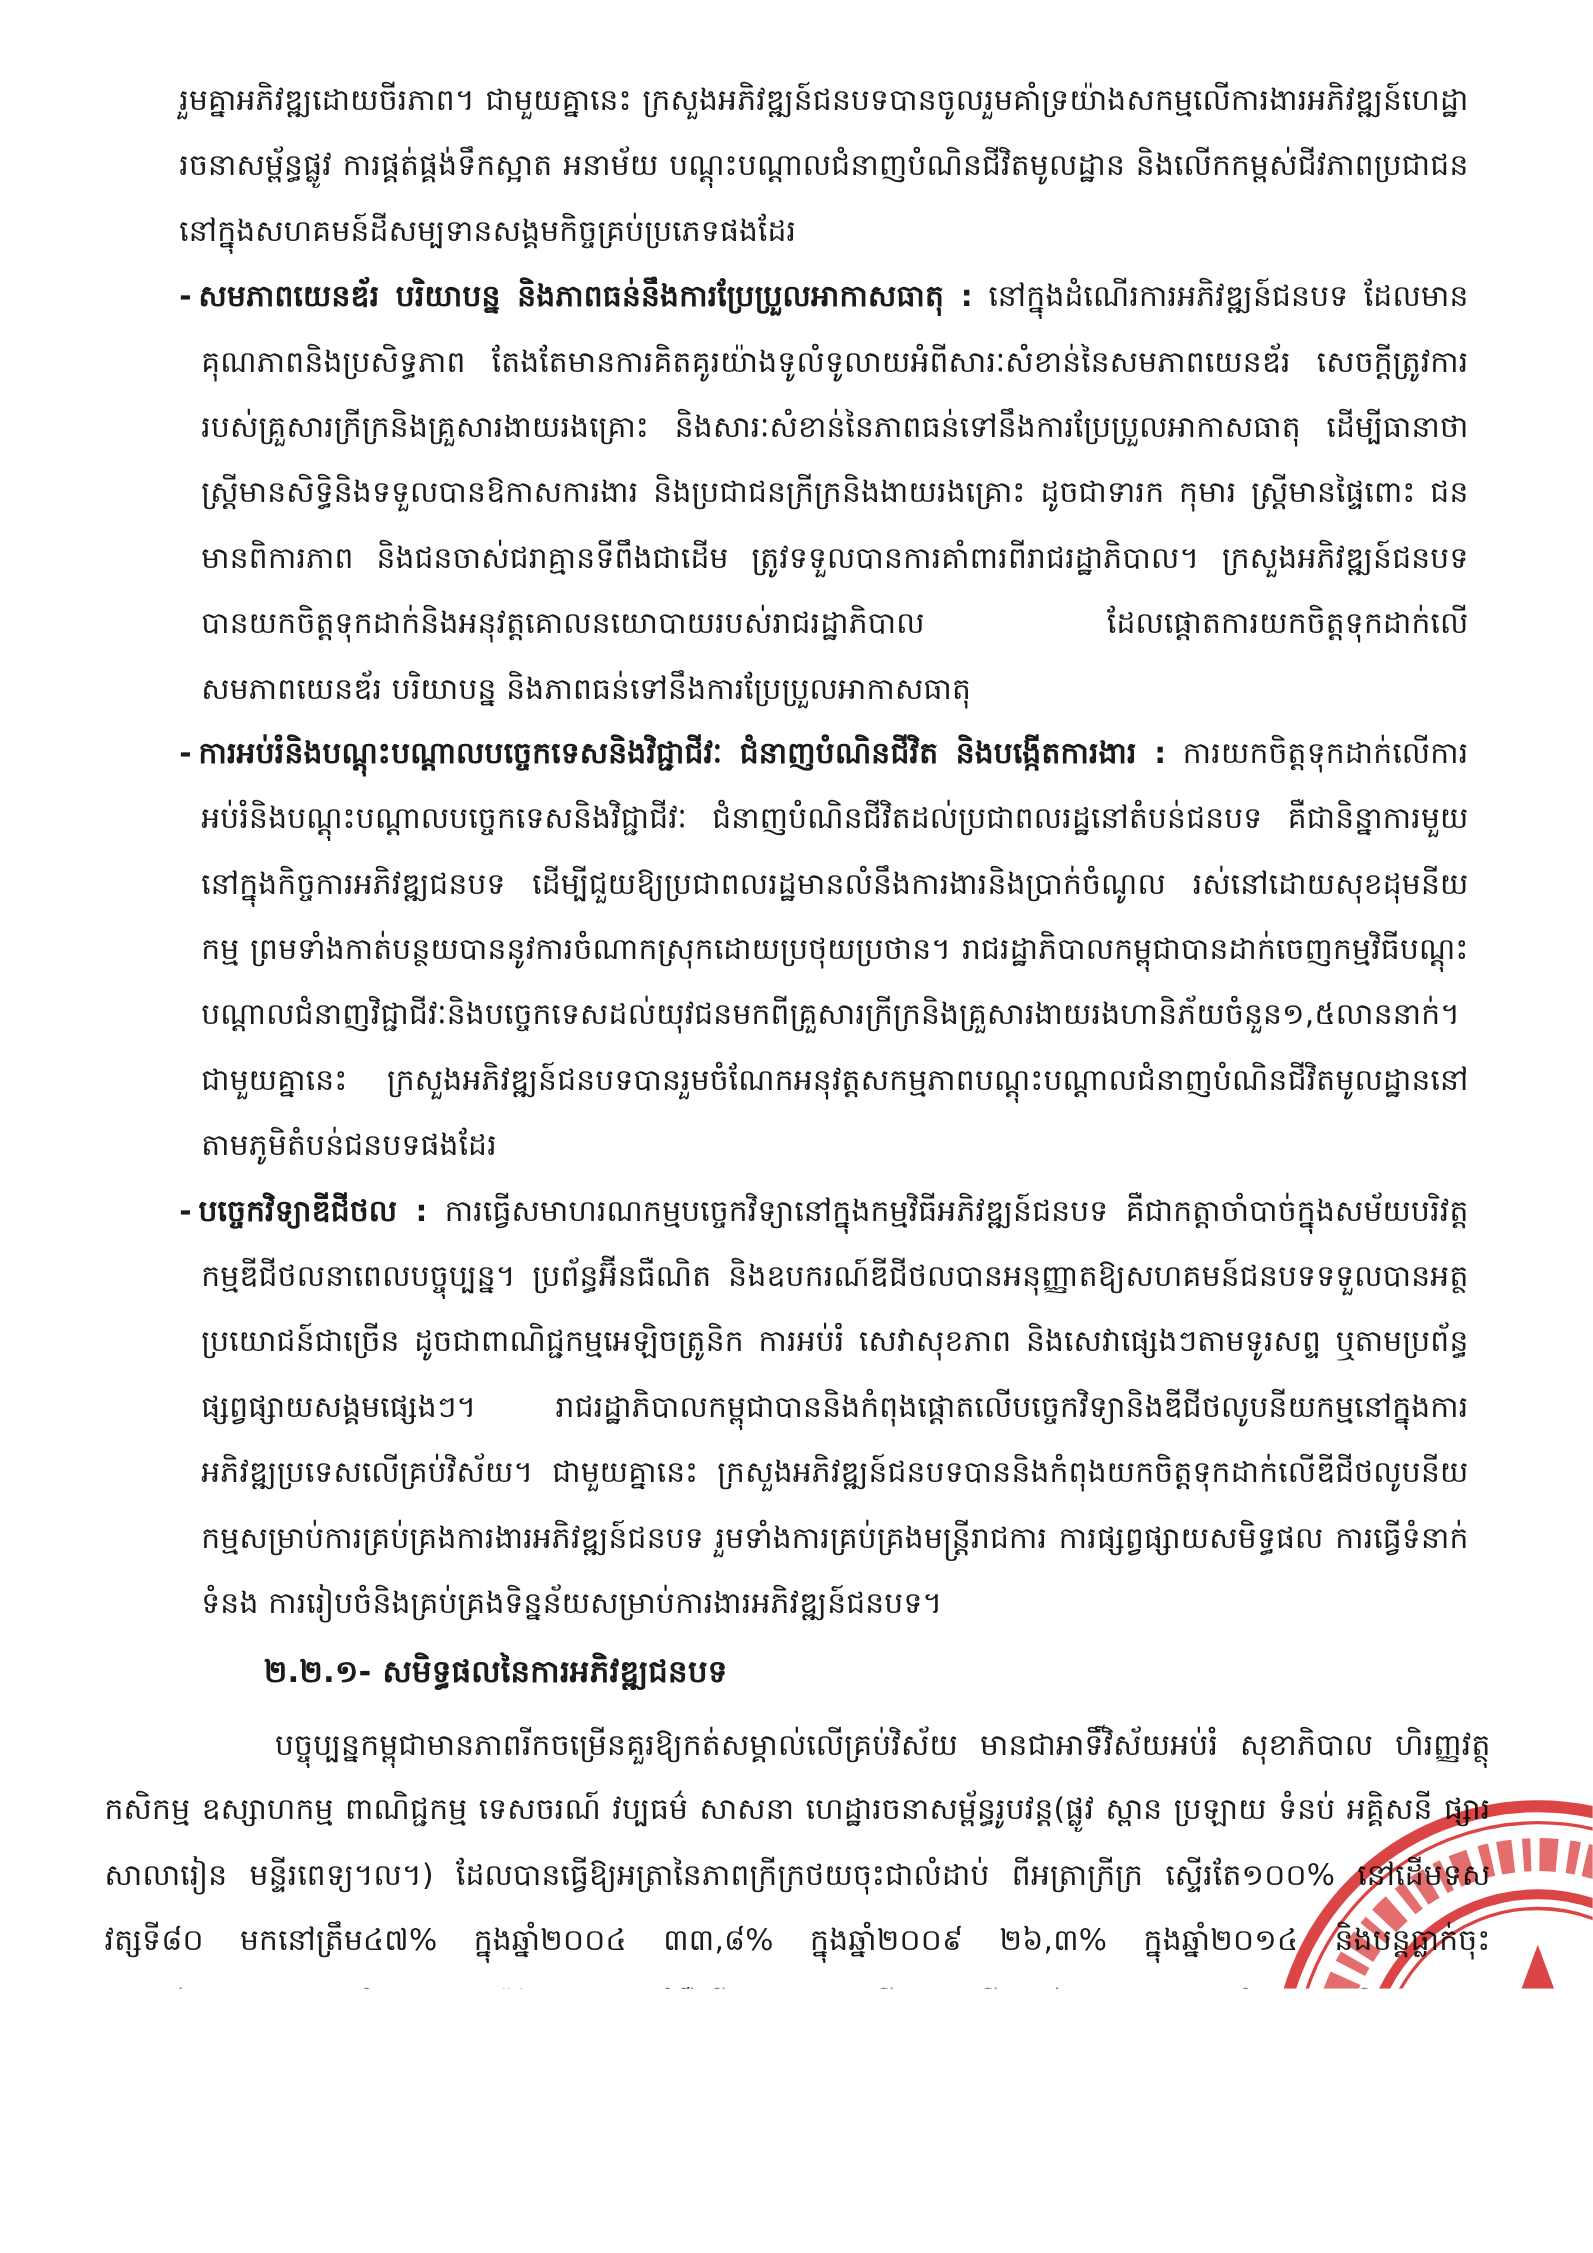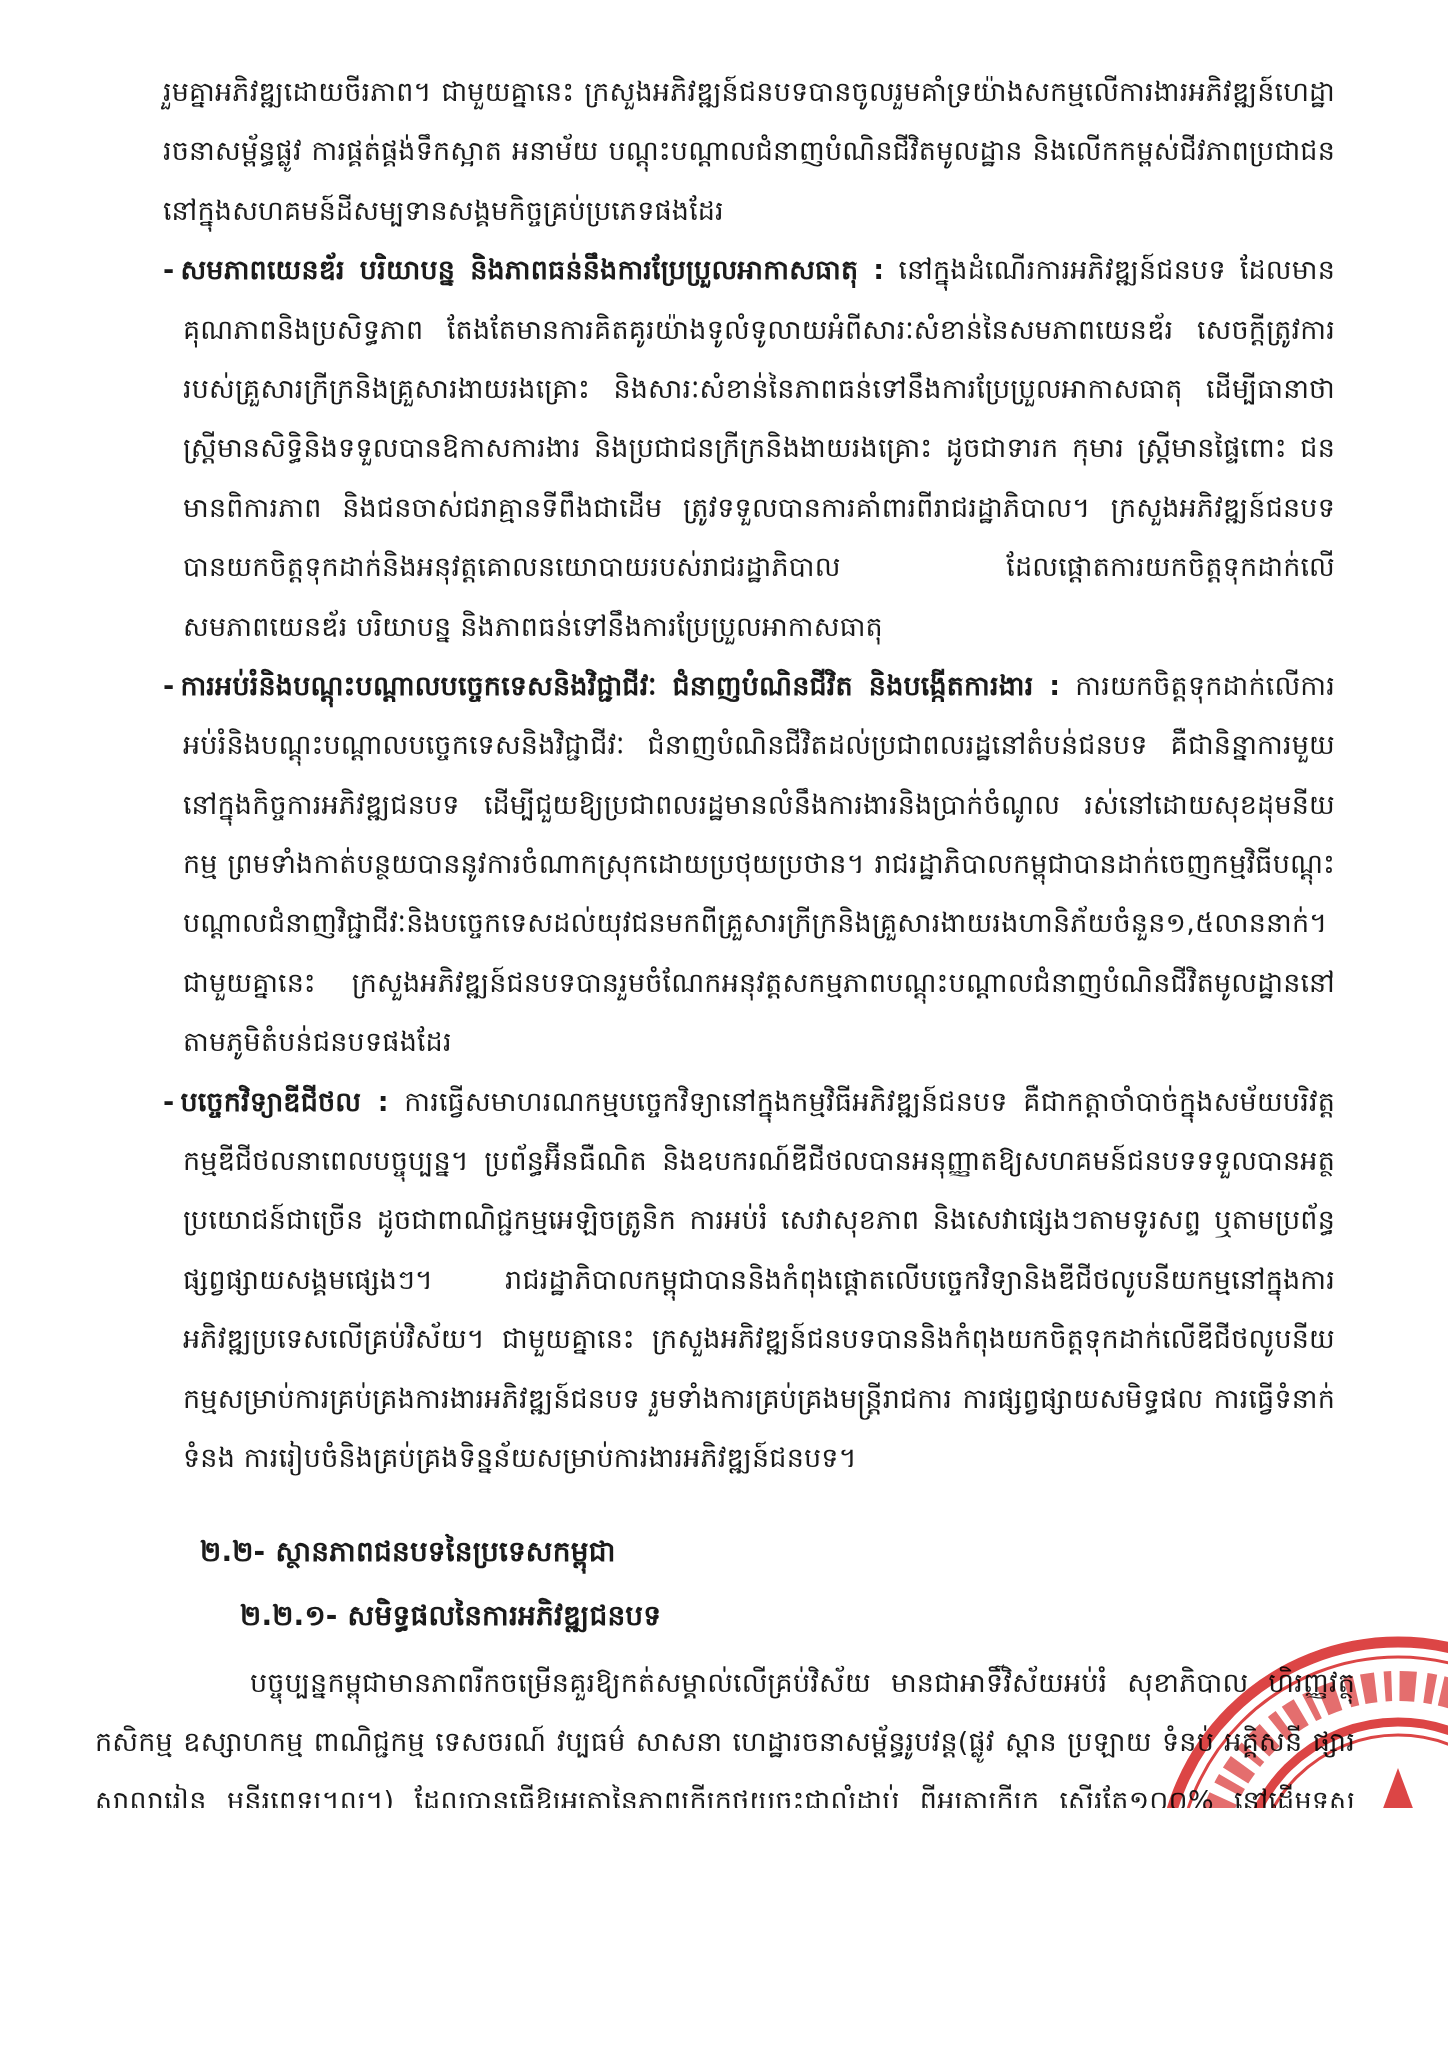--- a/index.html
+++ b/index.html
@@ -73,21 +73,20 @@
   <div class="content">
 
     <p class="para">រួមគ្នាអភិវឌ្ឍដោយចីរភាព។ ជាមួយគ្នានេះ ក្រសួងអភិវឌ្ឍន៍ជនបទបានចូលរួមគាំទ្រយ៉ាងសកម្មលើការងារអភិវឌ្ឍន៍ហេដ្ឋារចនាសម្ព័ន្ធផ្លូវ ការផ្គត់ផ្គង់ទឹកស្អាត អនាម័យ បណ្តុះបណ្តាលជំនាញបំណិនជីវិតមូលដ្ឋាន និងលើកកម្ពស់ជីវភាពប្រជាជននៅក្នុងសហគមន៍ដីសម្បទានសង្គមកិច្ចគ្រប់ប្រភេទផងដែរ</p>
 
     <div class="bullet"><span class="marker">-</span><span class="lead">សមភាពយេនឌ័រ បរិយាបន្ន និងភាពធន់នឹងការប្រែប្រួលអាកាសធាតុ :</span><span> នៅក្នុងដំណើរការអភិវឌ្ឍន៍ជនបទ ដែលមានគុណភាពនិងប្រសិទ្ធភាព តែងតែមានការគិតគូរយ៉ាងទូលំទូលាយអំពីសារៈសំខាន់នៃសមភាពយេនឌ័រ សេចក្តីត្រូវការរបស់គ្រួសារក្រីក្រនិងគ្រួសារងាយរងគ្រោះ និងសារៈសំខាន់នៃភាពធន់ទៅនឹងការប្រែប្រួលអាកាសធាតុ ដើម្បីធានាថា ស្ត្រីមានសិទ្ធិនិងទទួលបានឱកាសការងារ និងប្រជាជនក្រីក្រនិងងាយរងគ្រោះ ដូចជាទារក កុមារ ស្ត្រីមានផ្ទៃពោះ ជនមានពិការភាព និងជនចាស់ជរាគ្មានទីពឹងជាដើម ត្រូវទទួលបានការគាំពារពីរាជរដ្ឋាភិបាល។ ក្រសួងអភិវឌ្ឍន៍ជនបទបានយកចិត្តទុកដាក់និងអនុវត្តគោលនយោបាយរបស់រាជរដ្ឋាភិបាល ដែលផ្តោតការយកចិត្តទុកដាក់លើសមភាពយេនឌ័រ បរិយាបន្ន និងភាពធន់ទៅនឹងការប្រែប្រួលអាកាសធាតុ</span></div>
 
     <div class="bullet"><span class="marker">-</span><span class="lead">ការអប់រំនិងបណ្តុះបណ្តាលបច្ចេកទេសនិងវិជ្ជាជីវៈ ជំនាញបំណិនជីវិត និងបង្កើតការងារ :</span><span> ការយកចិត្តទុកដាក់លើការអប់រំនិងបណ្តុះបណ្តាលបច្ចេកទេសនិងវិជ្ជាជីវៈ ជំនាញបំណិនជីវិតដល់ប្រជាពលរដ្ឋនៅតំបន់ជនបទ គឺជានិន្នាការមួយនៅក្នុងកិច្ចការអភិវឌ្ឍជនបទ ដើម្បីជួយឱ្យប្រជាពលរដ្ឋមានលំនឹងការងារនិងប្រាក់ចំណូល រស់នៅដោយសុខដុមនីយកម្ម ព្រមទាំងកាត់បន្ថយបាននូវការចំណាកស្រុកដោយប្រថុយប្រថាន។ រាជរដ្ឋាភិបាលកម្ពុជាបានដាក់ចេញកម្មវិធីបណ្តុះបណ្តាលជំនាញវិជ្ជាជីវៈនិងបច្ចេកទេសដល់យុវជនមកពីគ្រួសារក្រីក្រនិងគ្រួសារងាយរងហានិភ័យចំនួន១,៥លាននាក់។ ជាមួយគ្នានេះ ក្រសួងអភិវឌ្ឍន៍ជនបទបានរួមចំណែកអនុវត្តសកម្មភាពបណ្តុះបណ្តាលជំនាញបំណិនជីវិតមូលដ្ឋាននៅតាមភូមិតំបន់ជនបទផងដែរ</span></div>
 
     <div class="bullet"><span class="marker">-</span><span class="lead">បច្ចេកវិទ្យាឌីជីថល :</span><span> ការធ្វើសមាហរណកម្មបច្ចេកវិទ្យានៅក្នុងកម្មវិធីអភិវឌ្ឍន៍ជនបទ គឺជាកត្តាចាំបាច់ក្នុងសម័យបរិវត្តកម្មឌីជីថលនាពេលបច្ចុប្បន្ន។ ប្រព័ន្ធអ៊ីនធឺណិត និងឧបករណ៍ឌីជីថលបានអនុញ្ញាតឱ្យសហគមន៍ជនបទទទួលបានអត្ថប្រយោជន៍ជាច្រើន ដូចជាពាណិជ្ជកម្មអេឡិចត្រូនិក ការអប់រំ សេវាសុខភាព និងសេវាផ្សេងៗតាមទូរសព្ទ ឬតាមប្រព័ន្ធផ្សព្វផ្សាយសង្គមផ្សេងៗ។ រាជរដ្ឋាភិបាលកម្ពុជាបាននិងកំពុងផ្តោតលើបច្ចេកវិទ្យានិងឌីជីថលូបនីយកម្មនៅក្នុងការអភិវឌ្ឍប្រទេសលើគ្រប់វិស័យ។ ជាមួយគ្នានេះ ក្រសួងអភិវឌ្ឍន៍ជនបទបាននិងកំពុងយកចិត្តទុកដាក់លើឌីជីថលូបនីយកម្មសម្រាប់ការគ្រប់គ្រងការងារអភិវឌ្ឍន៍ជនបទ រួមទាំងការគ្រប់គ្រងមន្ត្រីរាជការ ការផ្សព្វផ្សាយសមិទ្ធផល ការធ្វើទំនាក់ទំនង ការរៀបចំនិងគ្រប់គ្រងទិន្នន័យសម្រាប់ការងារអភិវឌ្ឍន៍ជនបទ។</span></div>
 
-    <div class="section-heading">២.២- ស្ថានភាពជនបទនៃប្រទេសកម្ពុជា</div>
 
     <div class="subsection-heading">២.២.១- សមិទ្ធផលនៃការអភិវឌ្ឍជនបទ</div>
 
     <p class="para body-paragraph">បច្ចុប្បន្នកម្ពុជាមានភាពរីកចម្រើនគួរឱ្យកត់សម្គាល់លើគ្រប់វិស័យ មានជាអាទិ៍វិស័យអប់រំ សុខាភិបាល ហិរញ្ញវត្ថុ កសិកម្ម ឧស្សាហកម្ម ពាណិជ្ជកម្ម ទេសចរណ៍ វប្បធម៌ សាសនា ហេដ្ឋារចនាសម្ព័ន្ធរូបវន្ត(ផ្លូវ ស្ពាន ប្រឡាយ ទំនប់ អគ្គិសនី ផ្សារ សាលារៀន មន្ទីរពេទ្យ។ល។) ដែលបានធ្វើឱ្យអត្រានៃភាពក្រីក្រថយចុះជាលំដាប់ ពីអត្រាក្រីក្រ ស្ទើរតែ១០០% នៅដើមទសវត្សទី៨០ មកនៅត្រឹម៤៧% ក្នុងឆ្នាំ២០០៤ ៣៣,៨% ក្នុងឆ្នាំ២០០៩ ២៦,៣% ក្នុងឆ្នាំ២០១៤ និងបន្តធ្លាក់ចុះមកដល់១៧,៨% ក្នុងឆ្នាំ២០២០។ ប៉ុន្តែដោយសារជំងឺកូវីដ-១៩ អត្រាក្រីក្របានកើនដល់៣២,១% ក្នុងឆ្នាំ២០២១ និងបានថយចុះមក២០,៦% វិញក្នុងឆ្នាំ២០២៣។</p>
 
   </div>
 
   <div class="page-number">6/៥៣</div>
 
   <svg class="stamp" viewBox="0 0 520 520" xmlns="http://www.w3.org/2000/svg">

